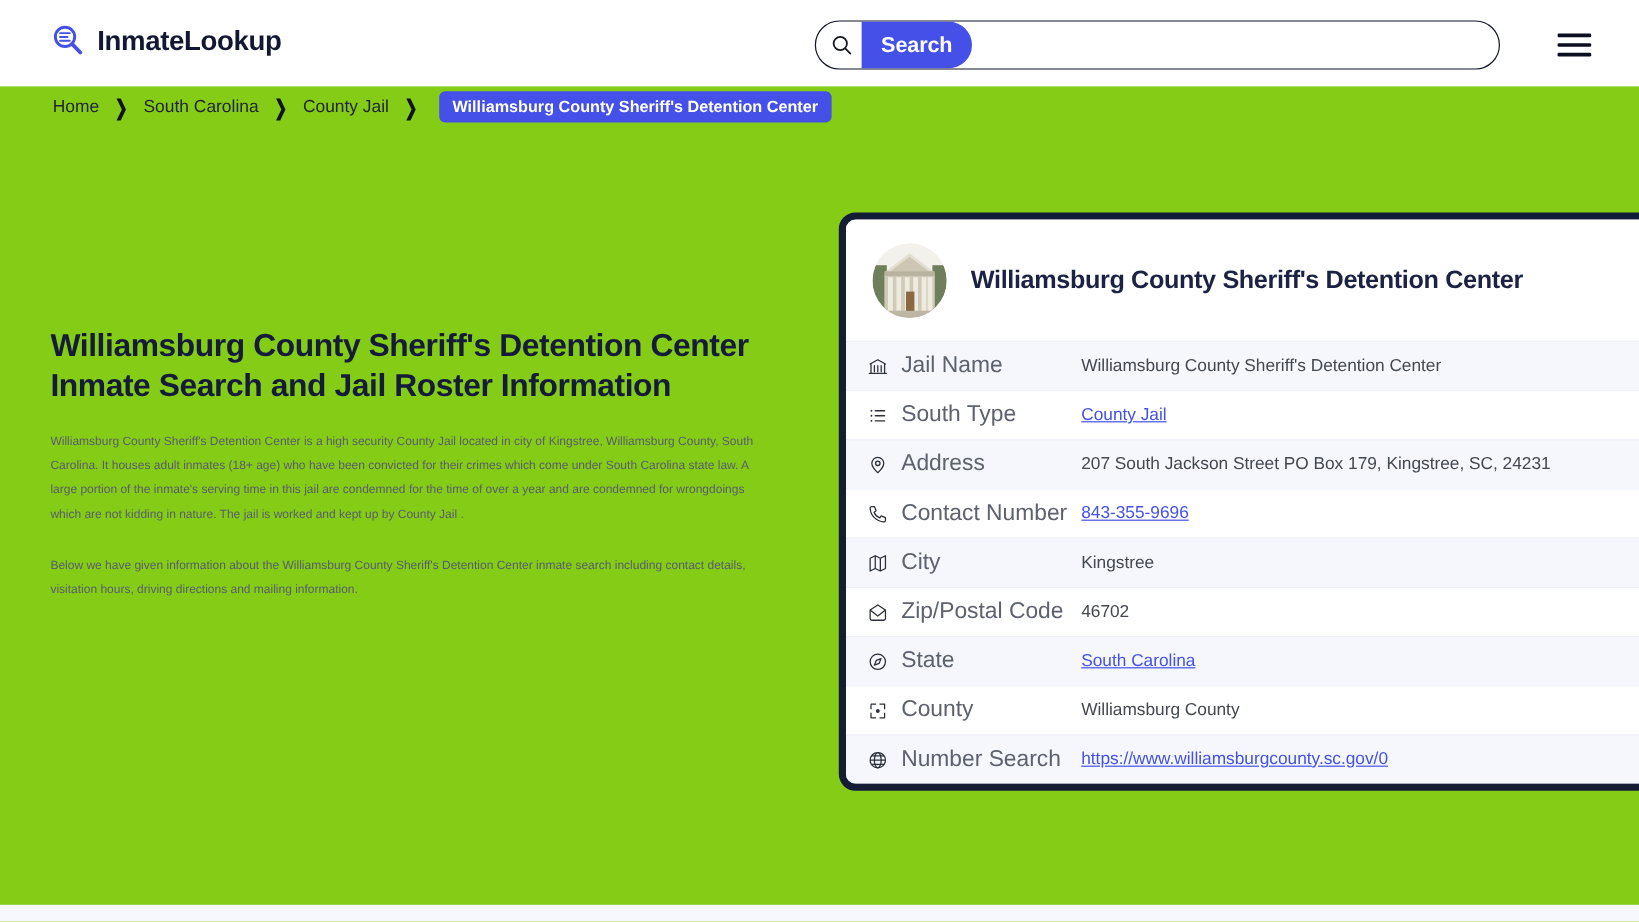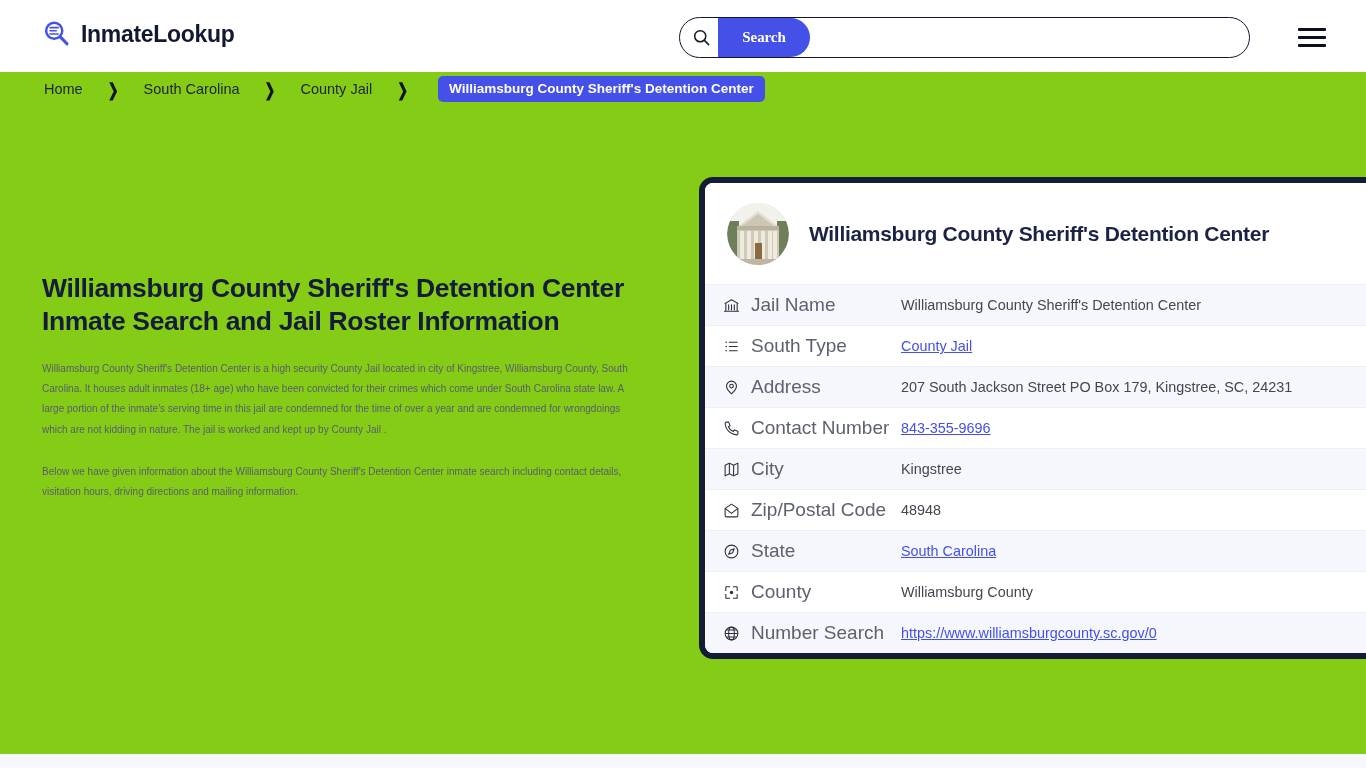--- a/index.html
+++ b/index.html
@@ -84,23 +84,23 @@
     font-family: "Liberation Sans", sans-serif;
     background: transparent;
   }
   .search-input::placeholder { color: #7a7d8c; }
   .search-btn {
     flex: 0 0 92px;
     height: 100%;
     border: 0;
     background: #4450e8;
     color: #ffffff;
-    font-size: 15px;
-    font-weight: 700;
-    font-family: Liberation Serif, serif;
+    font-size: 18px;
+    font-weight: 700;
+    font-family: Liberation Sans, sans-serif;
     cursor: pointer;
     border-radius: 0 20px 20px 0;
     letter-spacing: -0.1px;
   }
 
   .hamburger {
     position: absolute;
     left: 1298px;
     top: 24px;
     width: 30px; height: 26px;
@@ -121,21 +121,21 @@
     border-radius: 1px;
   }
 
   
   .breadcrumb {
     position: absolute;
     left: 44px;
     top: 76px;
     display: flex;
     align-items: center;
-    gap: 16px;
+    gap: 4px;
     font-size: 14.5px;
   }
   .crumb {
     color: #22252f;
     text-decoration: none;
     white-space: nowrap;
   }
   .crumb-sep {
     display: inline-block;
     margin: 0 9px;
@@ -404,21 +404,21 @@
       </div>
 
       <div class="info-row">
         <span class="row-icon">
           <svg viewBox="0 0 24 24" width="17" height="17" fill="none" stroke="#2b2f3a" stroke-width="1.5" stroke-linejoin="round">
             <path d="M3 9l9-6 9 6v10a2 2 0 01-2 2H5a2 2 0 01-2-2z"></path>
             <path d="M3 9l9 7 9-7"></path>
           </svg>
         </span>
         <span class="row-label">Zip/Postal Code</span>
-        <span class="row-value">48948</span>
+        <span class="row-value">46702</span>
       </div>
 
       <div class="info-row striped">
         <span class="row-icon">
           <svg viewBox="0 0 24 24" width="17" height="17" fill="none" stroke="#2b2f3a" stroke-width="1.5" stroke-linejoin="round">
             <circle cx="12" cy="12" r="9"></circle>
             <path d="M15.8 8.2l-2.2 5.6-5.6 2.2 2.2-5.6z"></path>
           </svg>
         </span>
         <span class="row-label">State</span>

